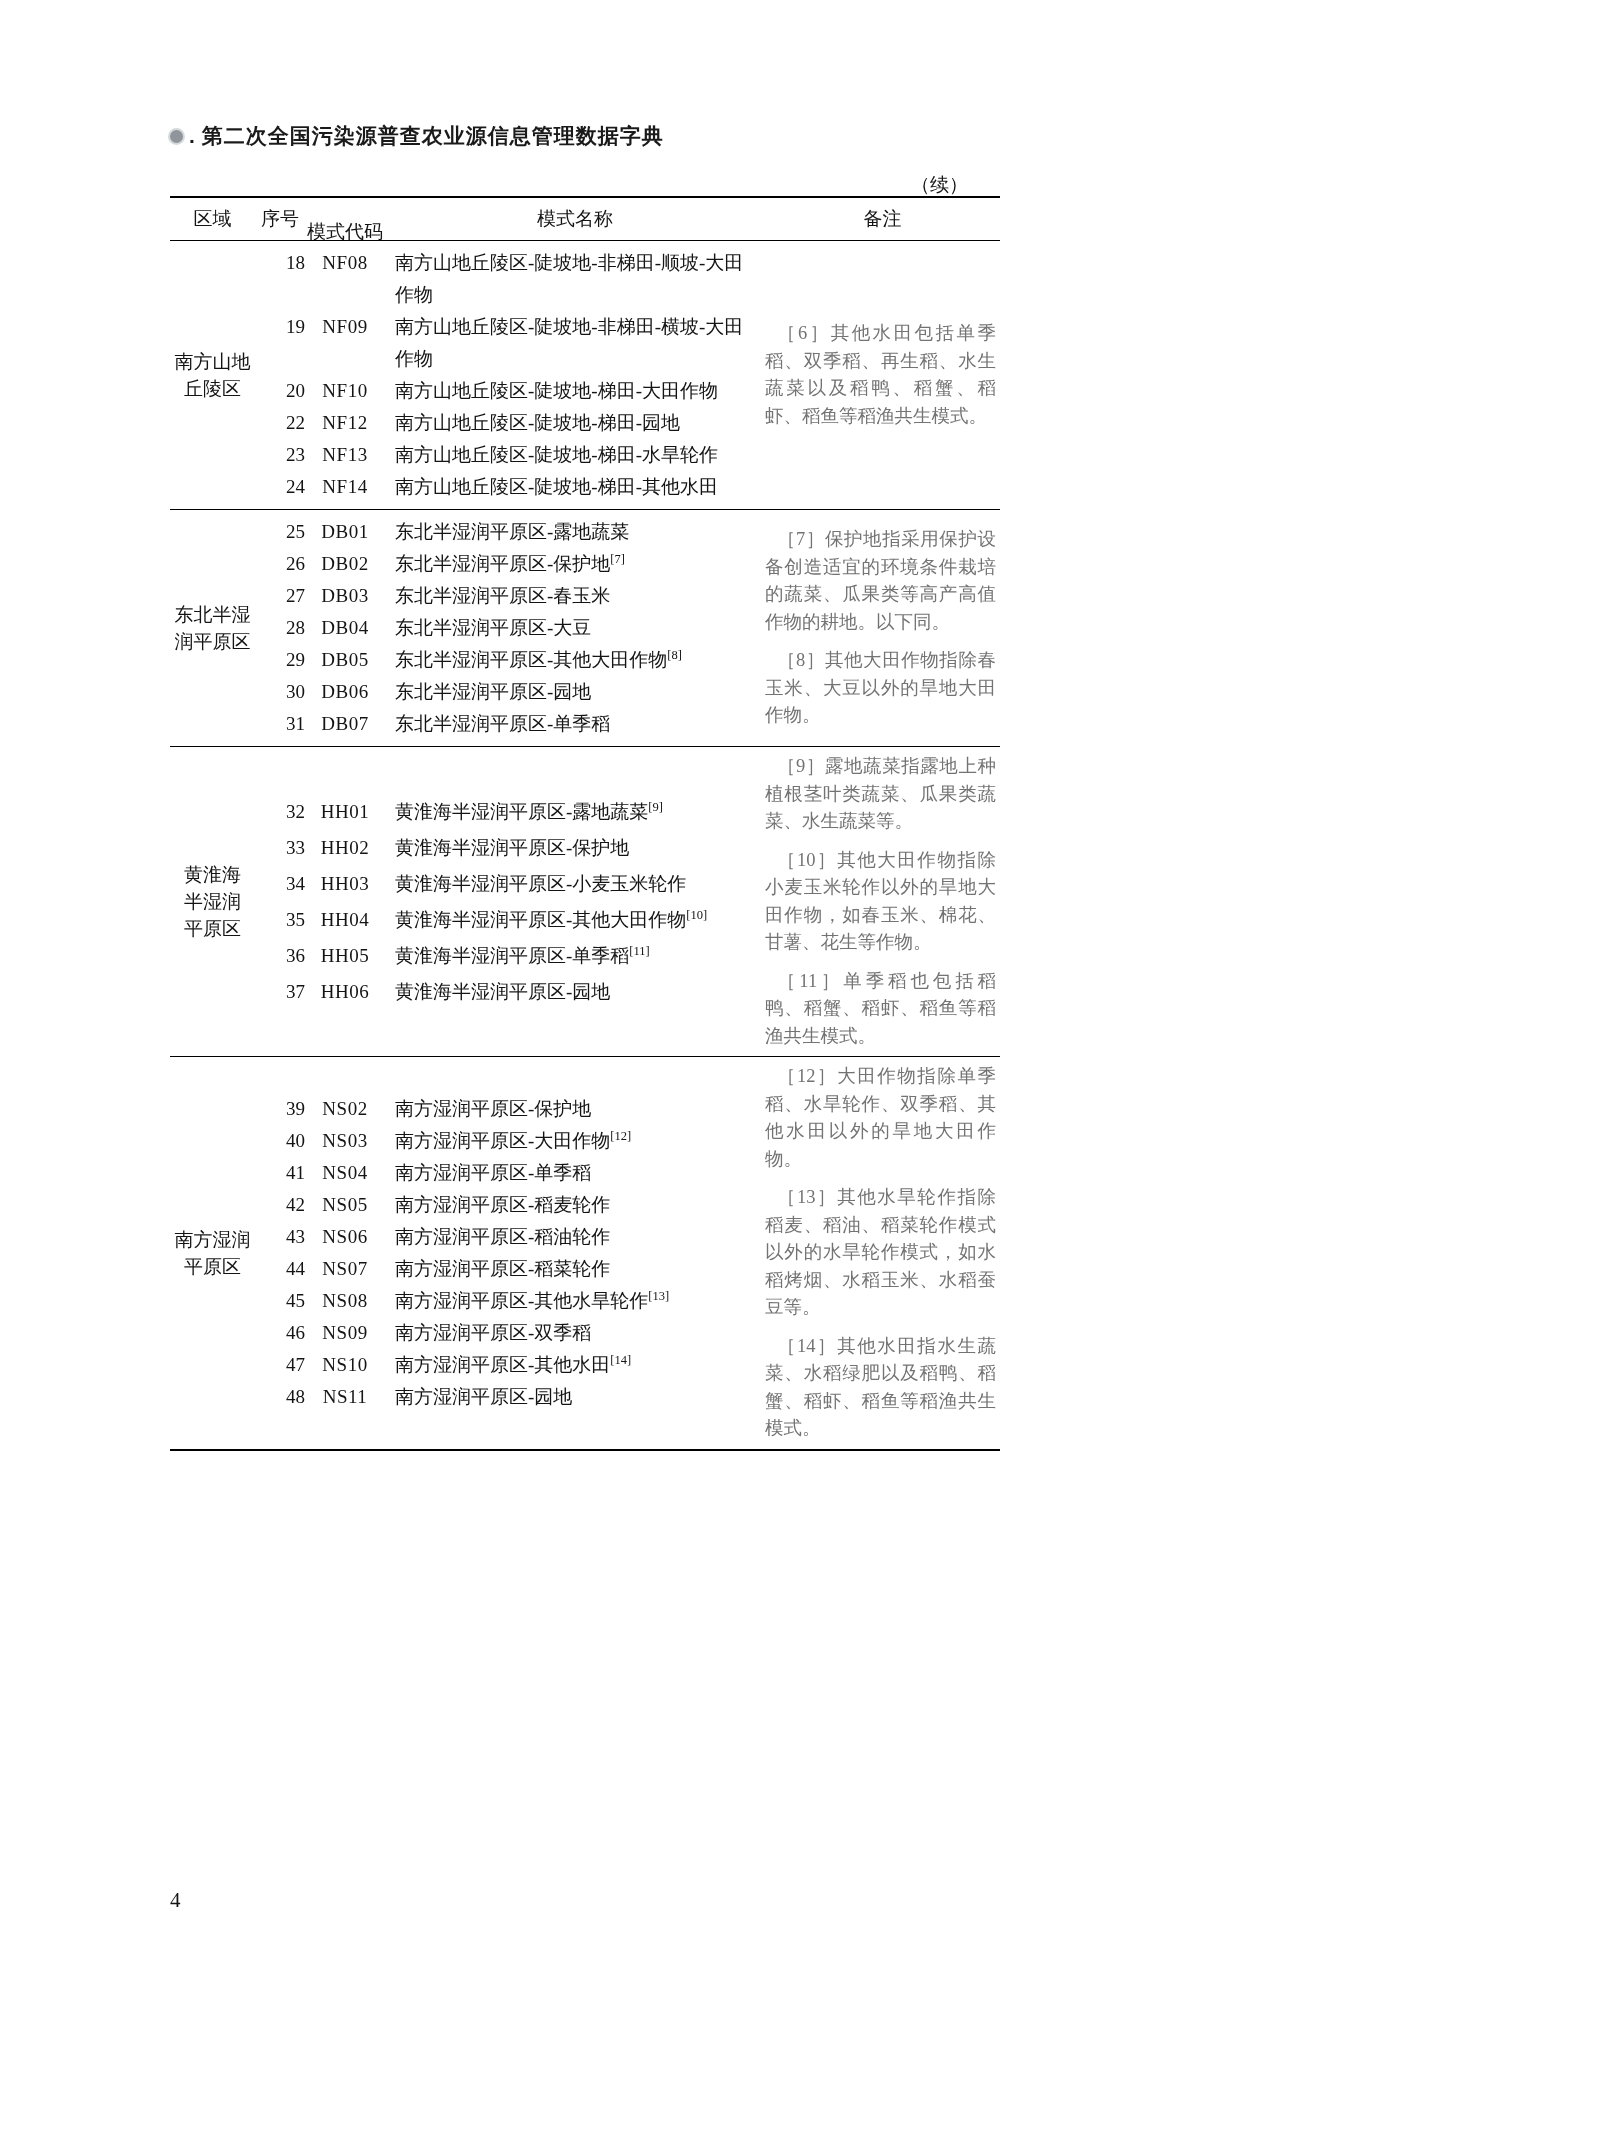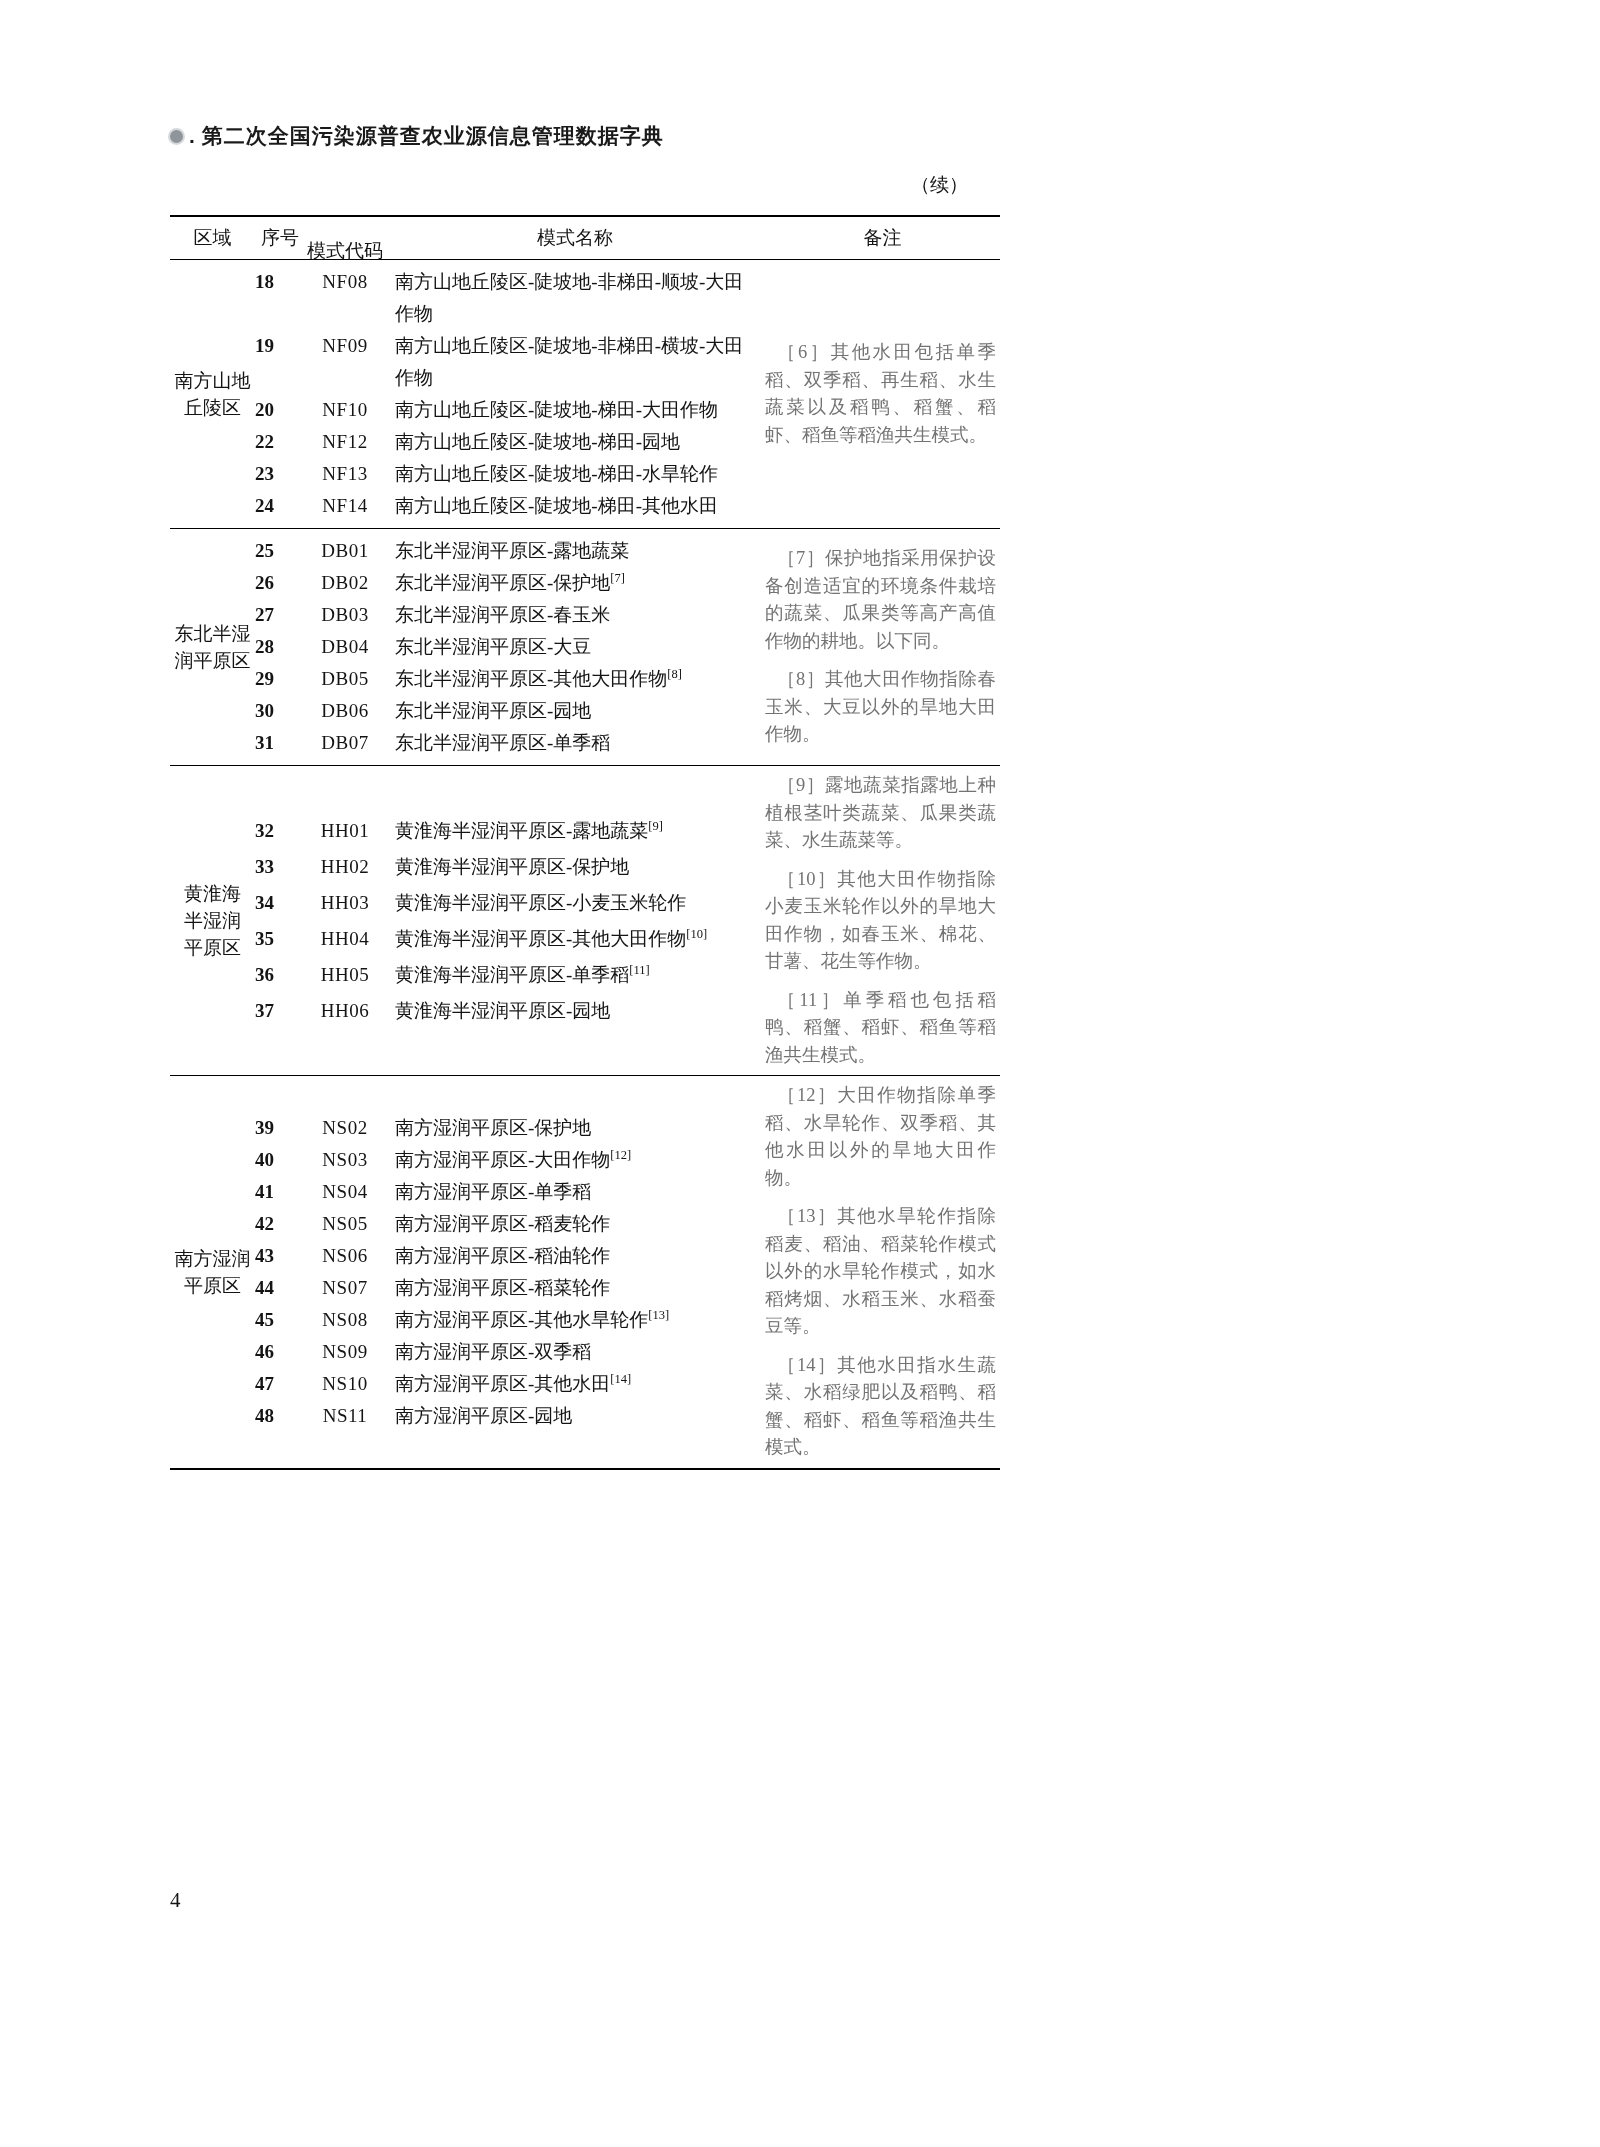--- a/index.html
+++ b/index.html
@@ -29,21 +29,21 @@
   }
   .bullet-dot { font-weight:700; color:#1a1a1a; }
   
   .continuation {
     position:absolute; left:170px; top:172px; width:830px;
     box-sizing:border-box; padding-right:32px;
     text-align:right; font-size:19px; color:#141414;
   }
   
   .table {
-    position:absolute; left:170px; top:215px; width:830px;
+    position:absolute; left:170px; top:196px; width:830px;
     border-top:2.5px solid #000;
     border-bottom:2.5px solid #000;
   }
   .thead {
     display:flex; align-items:center;
     height:42px;
     border-bottom:1.5px solid #000;
     font-size:19px;
   }
   .thead .hcell { text-align:center; }
@@ -66,21 +66,21 @@
     justify-content:center; align-items:center;
     font-size:19px; line-height:27px;
     text-align:center;
   }
   .rows {
     width:510px;
     display:flex; flex-direction:column; justify-content:center;
   }
   .row { display:flex; align-items:flex-start; line-height:32px; font-size:19px; }
   .group:nth-child(3) .row { line-height:36px; }
-  .cell-index { width:50px; text-align:left; flex:0 0 auto;font-weight:bold; }
+  .cell-index { width:50px; text-align:right; flex:0 0 auto; }
   .cell-code  { width:80px; text-align:center; flex:0 0 auto; letter-spacing:0.5px; }
   .cell-name  { width:380px; box-sizing:border-box; padding-left:10px; padding-right:15px; }
   .fn-ref { font-size:12.5px; vertical-align:super; line-height:0; }
 
   .remarks-cell {
     width:235px; box-sizing:border-box; padding-right:4px;
     display:flex; flex-direction:column; justify-content:center;
     gap:11px;
   }
   .note {

